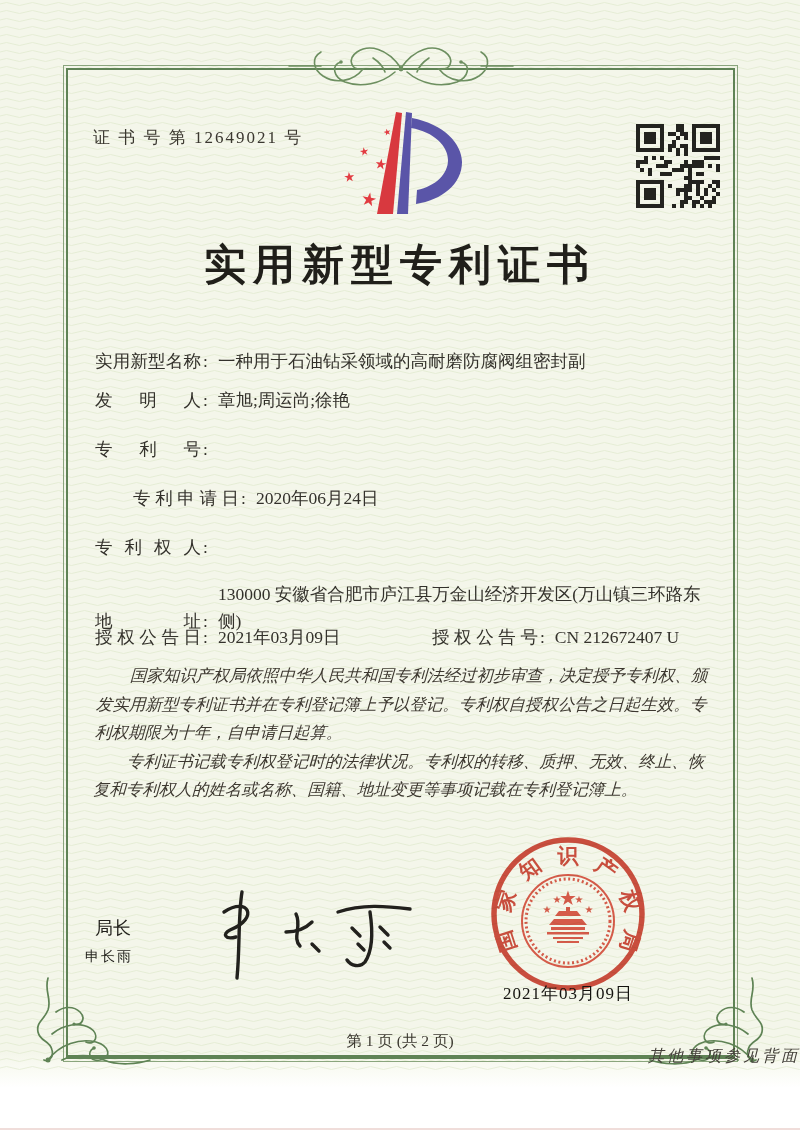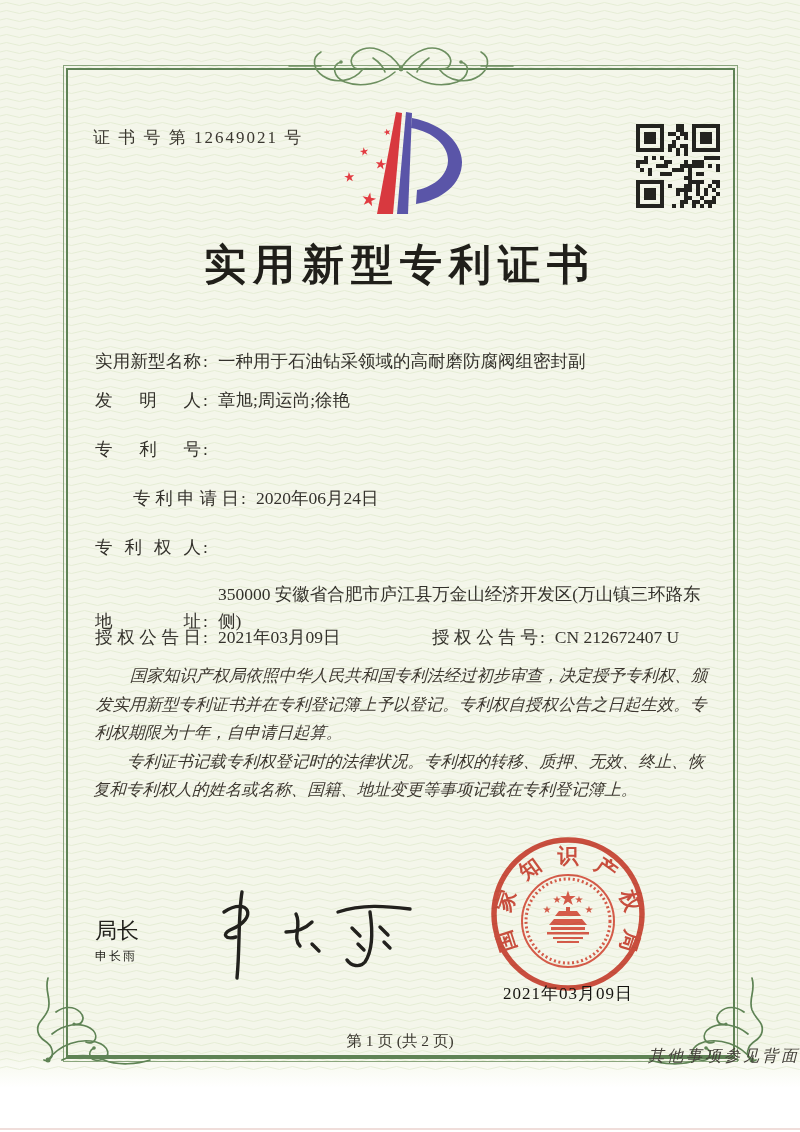--- a/index.html
+++ b/index.html
@@ -23,22 +23,22 @@
   .flabel{display:inline-block;width:106px;text-align:justify;text-align-last:justify;}
   .colon{margin:0 10px 0 2px;}
   .fvalue{width:502px;}
   .pair2{display:flex;margin-left:46px;}
   .pair2 .fvalue{width:auto;}
   
   .legal{position:absolute;left:95px;top:662px;width:614px;font-size:16.5px;line-height:28.5px;
          color:#3d3830;font-style:italic;transform:skewX(-2deg);}
   .legal p{margin:0;text-indent:2em;}
   
-  .signer-title{position:absolute;left:95px;top:916px;font-size:22px;color:#23221d;text-align:center;}
-  .signer-name{position:absolute;left:95px;top:948px;font-size:12px;letter-spacing:2px;color:#23221d;}
+  .signer-title{position:absolute;left:95px;top:916px;font-size:18px;color:#23221d;text-align:center;}
+  .signer-name{position:absolute;left:85px;top:948px;font-size:14px;letter-spacing:2px;color:#23221d;}
   .signature{position:absolute;left:212px;top:882px;}
   
   .seal{position:absolute;left:487px;top:833px;opacity:.93;mix-blend-mode:multiply;}
   .seal text{font-family:"Liberation Serif","DejaVu Serif",serif;}
   .seal-date{position:absolute;left:482px;top:982px;width:172px;text-align:center;
              font-size:17px;letter-spacing:1px;color:#14130f;}
   
   .page-no{position:absolute;left:0;top:1031px;width:100%;text-align:center;font-size:15.5px;color:#3a372f;}
   .back-note{position:absolute;left:0;top:1046px;width:100%;text-align:right;font-size:16px;
              color:#44403a;font-style:italic;letter-spacing:3px;}
@@ -350,21 +350,21 @@
       <span class="colon">:</span>
     <span class="fvalue">2020年06月24日</span>
   </div>
   <div class="frow" style="top:534px;">
     <span class="flabel">专利权人</span>
       <span class="colon">:</span>
   </div>
   <div class="frow" style="top:581px;align-items:flex-end;">
     <span class="flabel">地址</span>
       <span class="colon">:</span>
-    <span class="fvalue">350000 安徽省合肥市庐江县万金山经济开发区(万山镇三环路东侧)</span>
+    <span class="fvalue">130000 安徽省合肥市庐江县万金山经济开发区(万山镇三环路东侧)</span>
   </div>
   <div class="frow" style="top:624px;">
     <span class="flabel">授权公告日</span>
       <span class="colon">:</span>
     <span class="fvalue" style="width:168px;">2021年03月09日</span>
     <span class="pair2">
       <span class="flabel">授权公告号</span>
         <span class="colon">:</span>
       <span class="fvalue">CN 212672407 U</span>
     </span>

